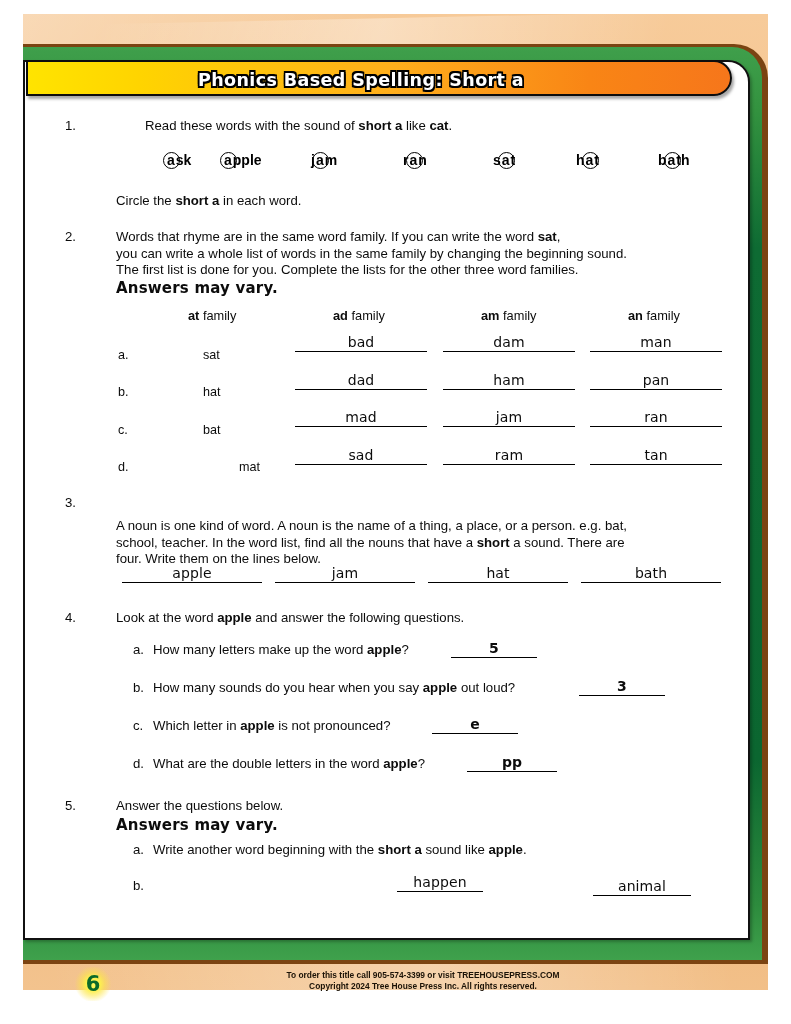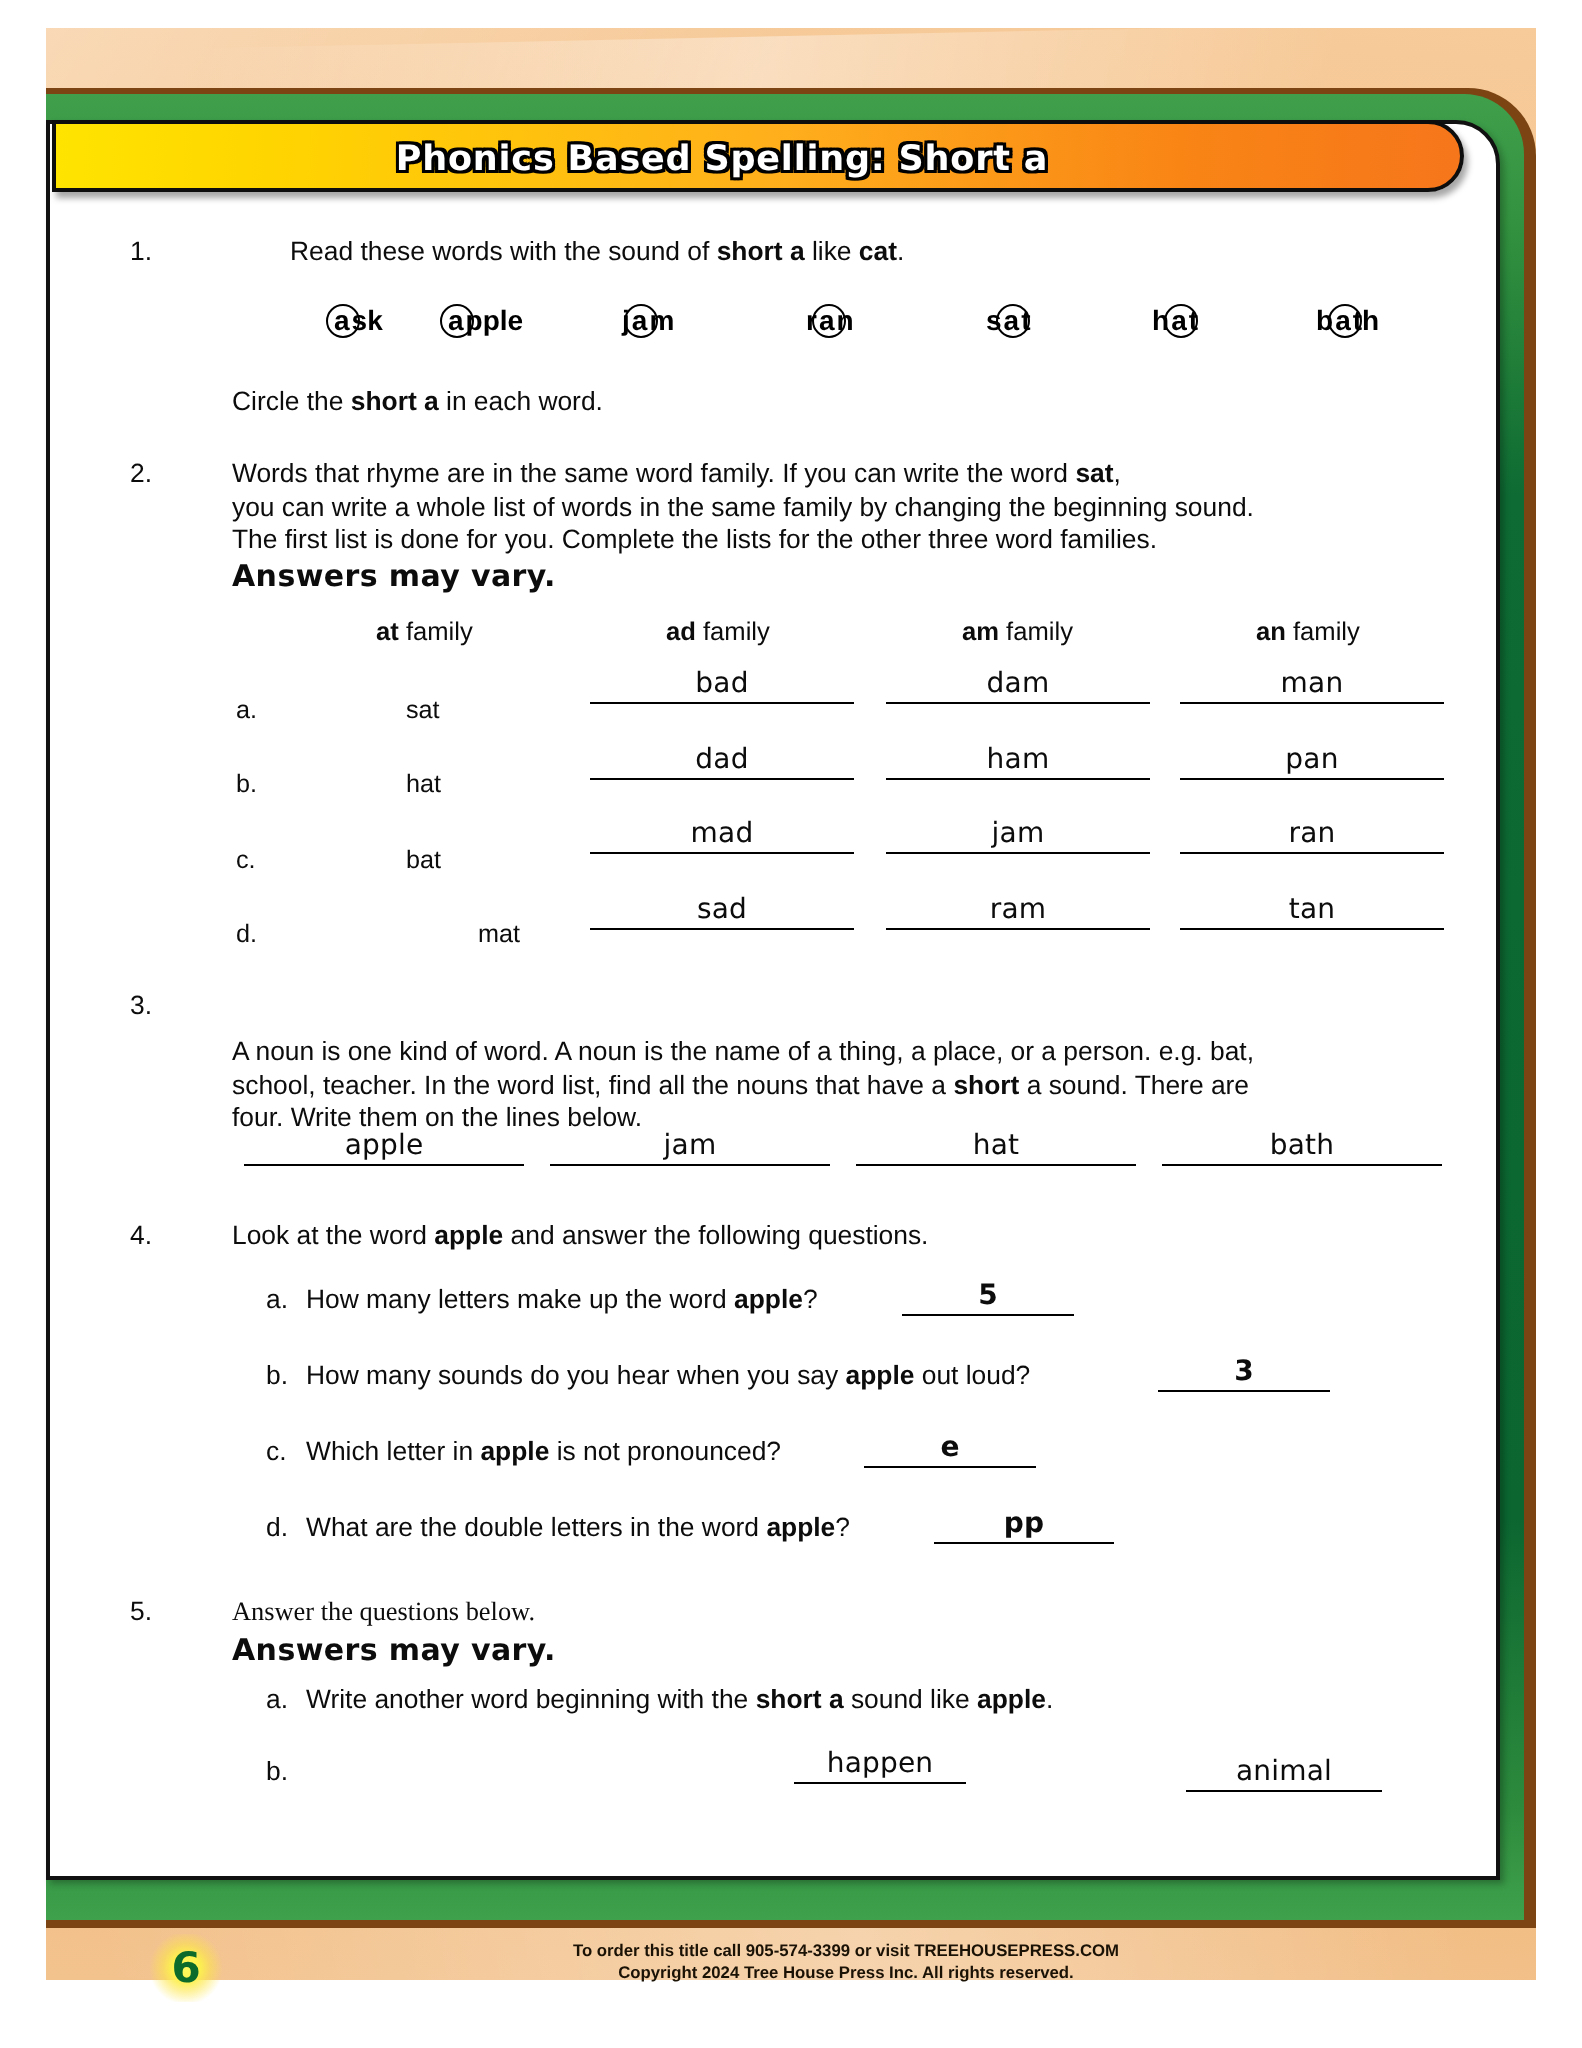--- a/index.html
+++ b/index.html
@@ -312,21 +312,21 @@
 
     <div class="qnum" style="left:110px;top:658px;">d.</div>
     <div class="q" style="left:130px;top:658px;white-space:nowrap;">
       <span>What are the double letters in the word </span><b>apple</b><span>?</span>
     </div>
     <div class="ansline" style="left:444px;top:657px;width:90px;">
         <span class="hand-ans" style="font-weight:bold;">pp</span>
       </div>
 
     <div class="qnum" style="left:42px;top:700px;">5.</div>
-    <div class="q" style="left:93px;top:700px;width:615px;font-family:Liberation Serif, serif;">Answer the questions below.</div>
+    <div class="q" style="left:93px;top:700px;width:615px;">Answer the questions below.</div>
     <div class="hand" style="position:absolute;left:93px;top:718px;font-size:15px;">Answers may vary.</div>
 
     <div class="qnum" style="left:110px;top:744px;">a.</div>
     <div class="q" style="left:130px;top:744px;white-space:nowrap;">
       <span>Write another word beginning with the </span><b>short a</b><span> sound like </span><b>apple</b><span>.</span>
     </div>
     <div class="ansline" style="left:570px;top:781px;width:98px;">
         <span class="hand-ans">animal</span>
       </div>
 

